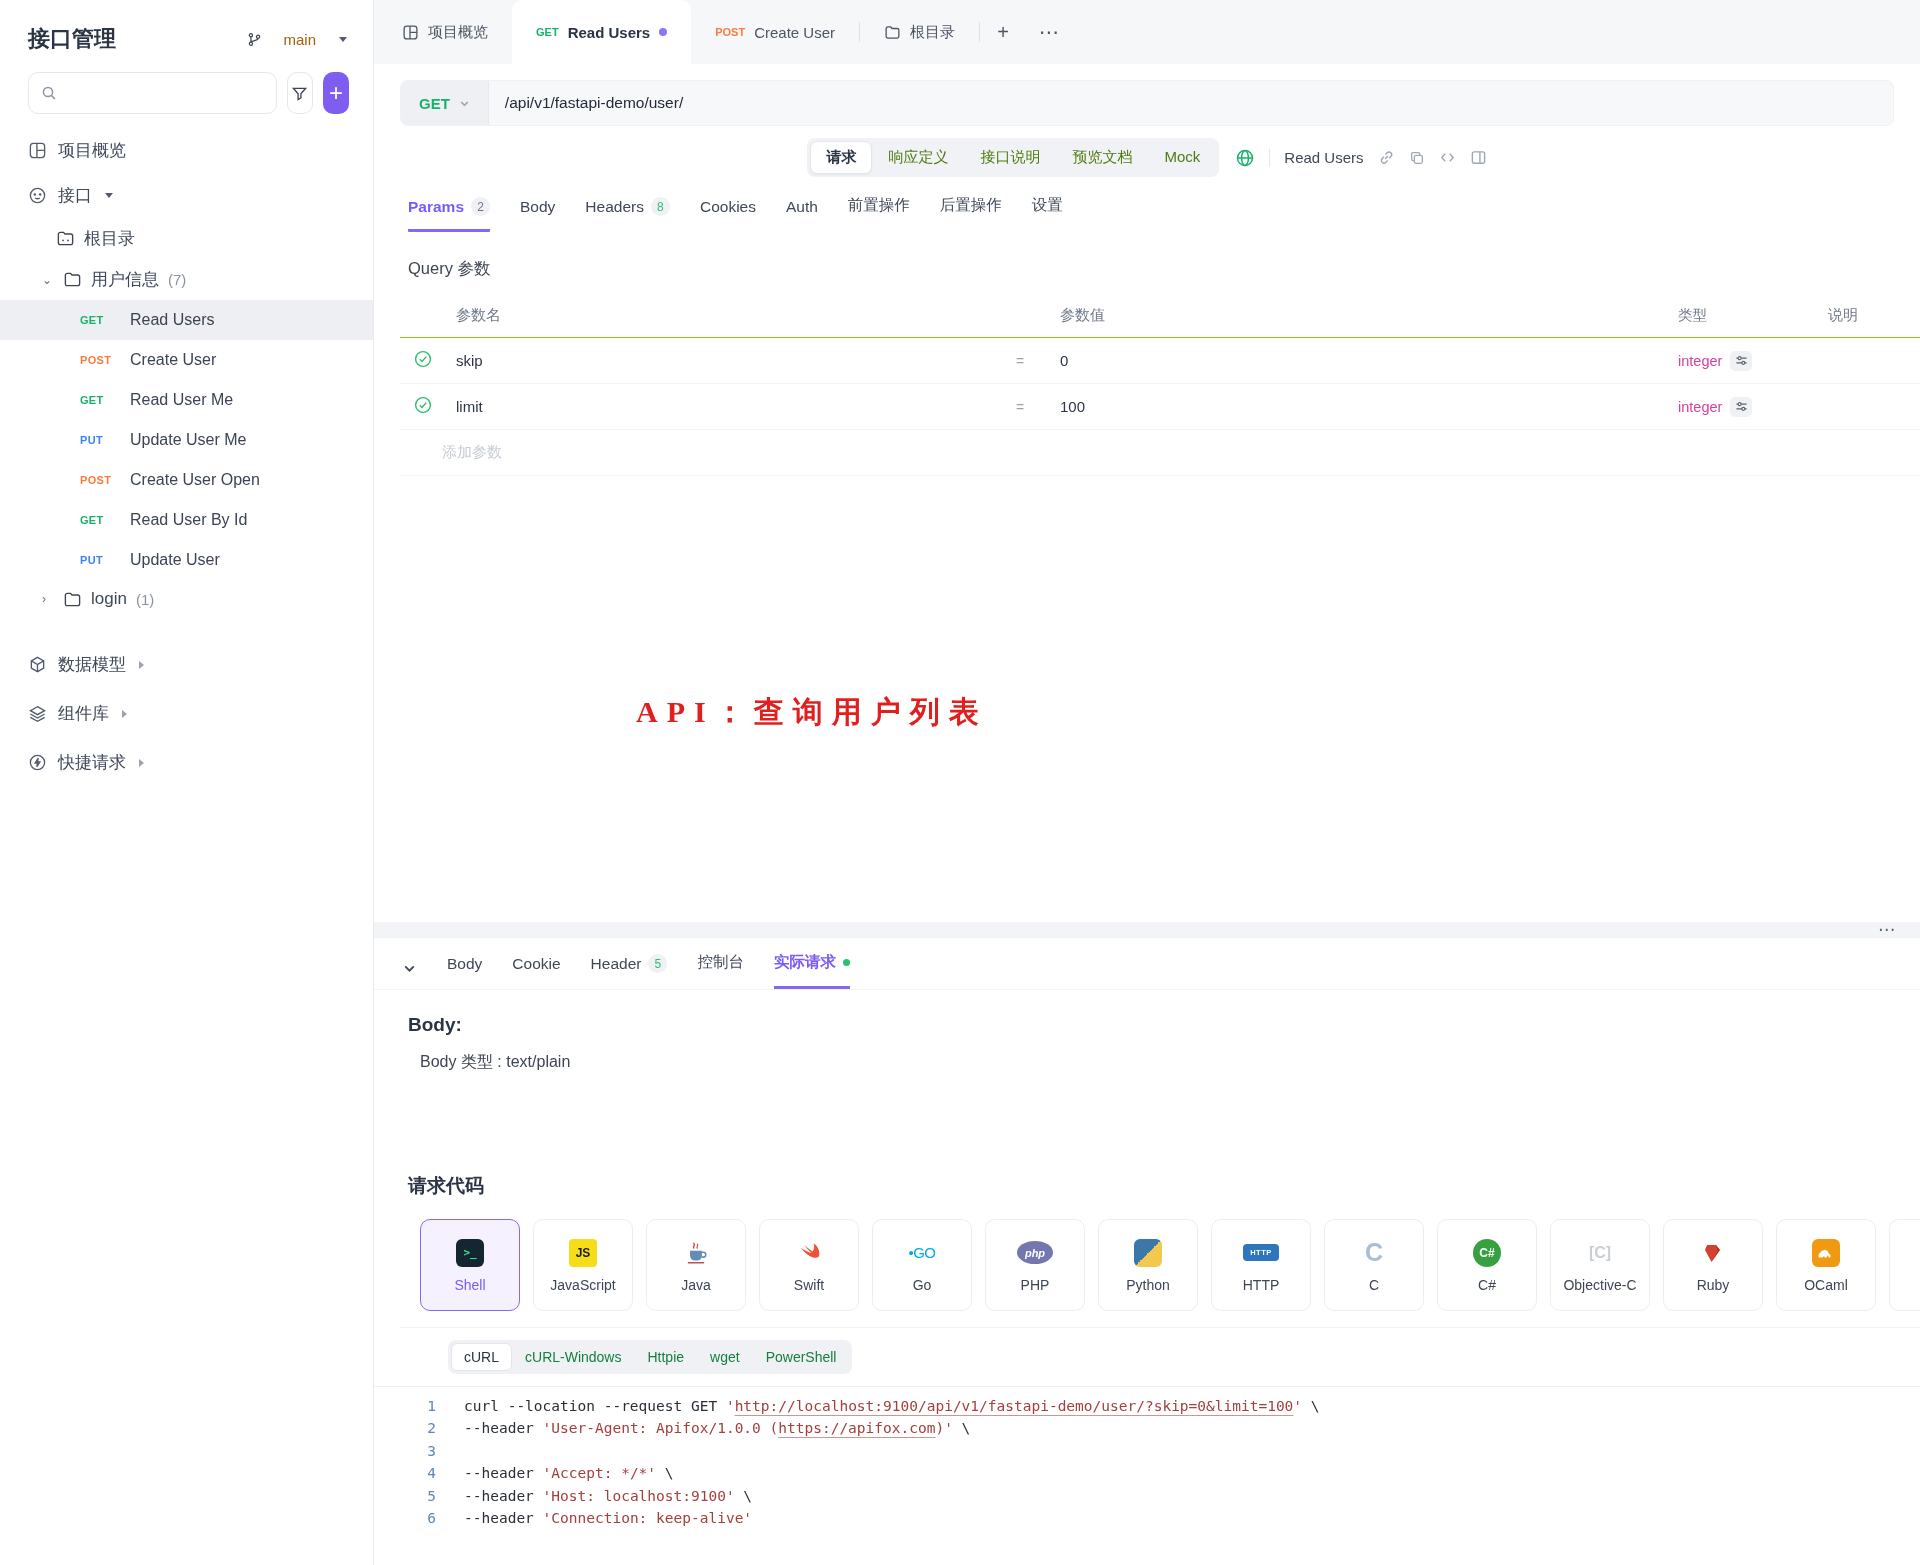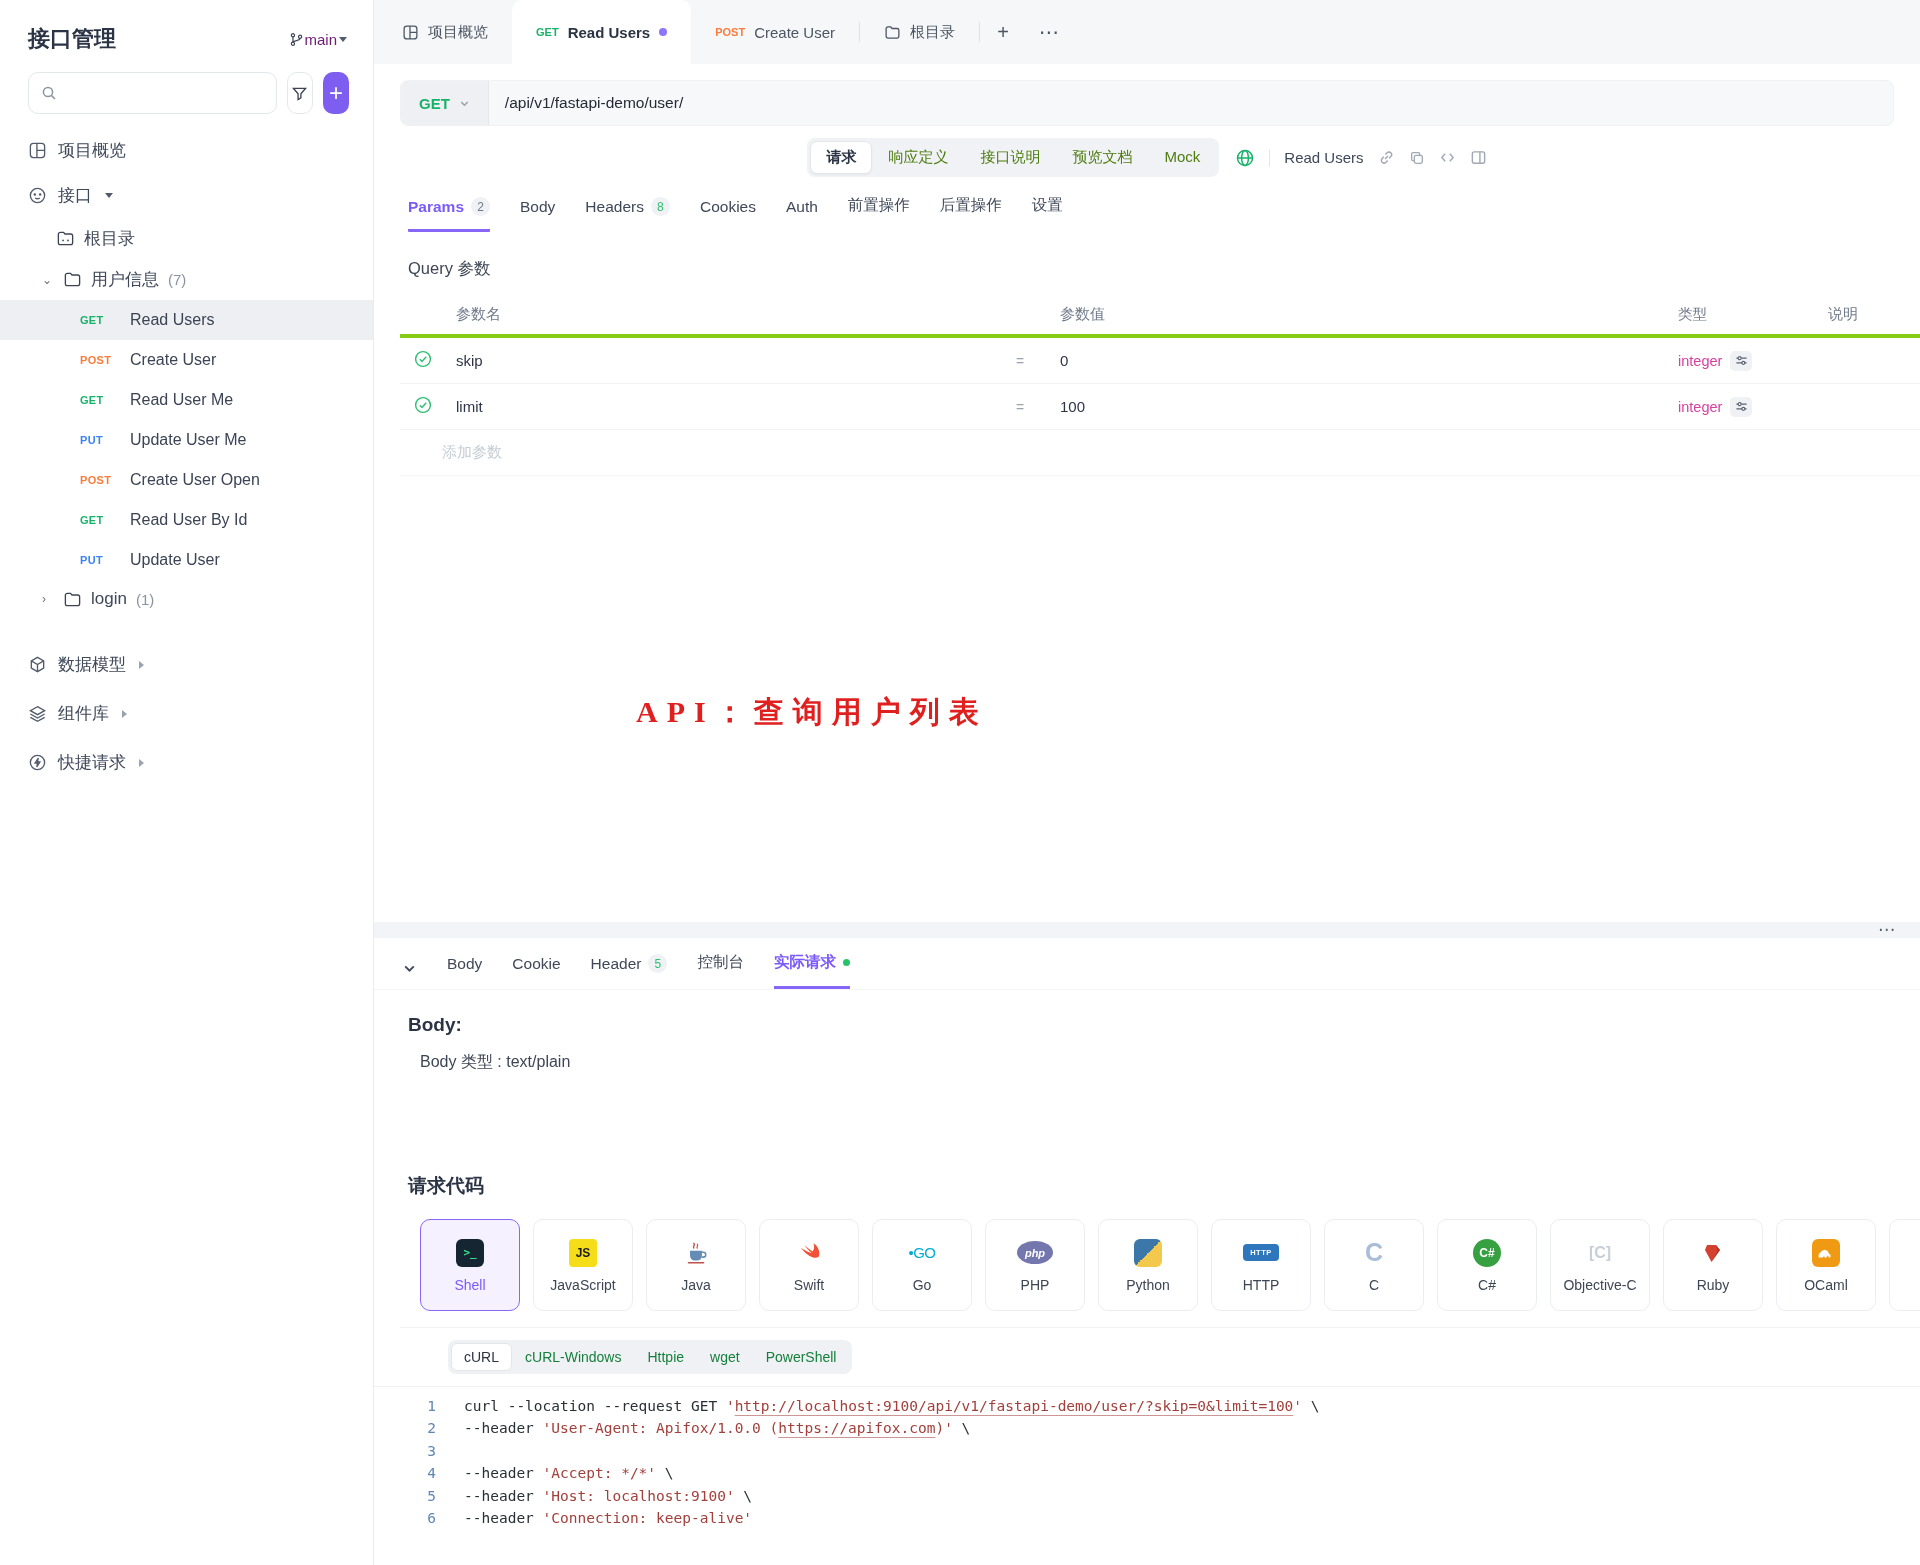--- a/index.html
+++ b/index.html
@@ -4,21 +4,21 @@
 <style>
   * { box-sizing: border-box; margin:0; padding:0; }
   html,body { background:#fff; }
   body { font-family:"Liberation Sans","DejaVu Sans",sans-serif; color:#2d3648; }
   .app { width:1920px; height:1565px; display:flex; overflow:hidden; background:#fff; }
 
   
   .sidebar { width:374px; flex:0 0 374px; border-right:1px solid #e9ebef; display:flex; flex-direction:column; overflow:hidden; }
   .sb-head { display:flex; align-items:center; justify-content:space-between; padding:24px 26px 6px 28px; }
   .sb-title { font-size:22px; font-weight:700; color:#2b3444; }
-  .branch { display:flex; align-items:center; gap:0; font-size:15px; color:#701a75; cursor:pointer; }
+  .branch { display:flex; align-items:center; gap:21px; font-size:15px; color:#a16207; cursor:pointer; }
   .sb-search { display:flex; gap:10px; padding:12px 24px 14px 28px; align-items:center; }
   .search-box { flex:1; height:42px; border:1px solid #e4e7ec; border-radius:10px; display:flex; align-items:center; padding:0 12px; gap:8px; }
   .search-box input { border:none; outline:none; flex:1; font-size:15px; background:transparent; }
   .sq-btn { width:42px; height:42px; border:1px solid #e4e7ec; border-radius:10px; display:flex; align-items:center; justify-content:center; background:#fff; cursor:pointer; }
   .add-btn { width:44px; height:42px; border:none; border-radius:10px; background:#7d5ef0; color:#fff; font-size:24px; font-weight:400; display:flex; align-items:center; justify-content:center; cursor:pointer; }
   .sb-nav { display:flex; align-items:center; gap:11px; padding:11px 28px; font-size:17px; color:#3f4859; cursor:pointer; }
   .caret-d { width:0; height:0; border-left:4.5px solid transparent; border-right:4.5px solid transparent; border-top:5.5px solid #525b6b; margin-left:2px; }
   .caret-r { width:0; height:0; border-top:4.5px solid transparent; border-bottom:4.5px solid transparent; border-left:5.5px solid #9aa3b0; margin-left:2px; }
   .tree-row { display:flex; align-items:center; gap:9px; padding:9px 0 9px 56px; font-size:17px; color:#3f4859; cursor:pointer; }
   .tree-row.lvl2 { padding-left:42px; }
@@ -65,21 +65,21 @@
   .ptabs { display:flex; align-items:flex-end; gap:30px; padding:18px 26px 0 34px; }
   .ptab { display:flex; align-items:center; gap:7px; font-size:15.5px; color:#3f4859; padding-bottom:13px; border-bottom:3px solid transparent; cursor:pointer; }
   .ptab.on { color:#7a5af8; font-weight:700; border-bottom-color:#8566f6; border-radius:1px; }
   .cnt { min-width:19px; height:19px; border-radius:50%; background:#eff1f4; color:#6f7988; font-size:12px; display:inline-flex; align-items:center; justify-content:center; padding:0 4px; font-weight:400; }
   .cnt.green { color:#2fbf71; }
 
   .qtitle { padding:26px 0 0 34px; font-size:16.5px; color:#3d4654; }
 
   .ptable { margin:14px 0 0 26px; }
   .prow { display:grid; grid-template-columns:40px 562px 36px 620px 150px 1fr; align-items:center; height:46px; border-bottom:1px solid #f1f3f5; }
-  .prow.head { height:44px; border-bottom:4px solid #84cc16; color:#707a8a; font-size:15px; }
+  .prow.head { height:44px; border-bottom:1px solid #84cc16; color:#707a8a; font-size:15px; }
   .prow .c1 { padding-left:14px; }
   .prow .c2 { padding-left:16px; font-size:15px; color:#2c3547; }
   .prow.head .c2, .prow.head .c4 { color:#707a8a; }
   .prow .c3 { color:#9aa3af; font-size:14px; text-align:center; }
   .prow .c4 { padding-left:22px; font-size:15px; color:#2c3547; }
   .prow .c5 { padding-left:20px; font-size:14.5px; display:flex; align-items:center; gap:8px; }
   .prow .type { color:#d6409f; }
   .prow .c6 { padding-left:20px; font-size:15px; }
   .tune-box { width:22px; height:20px; background:#eff1f4; border-radius:5px; display:inline-flex; align-items:center; justify-content:center; cursor:pointer; }
   .addrow { height:46px; display:flex; align-items:center; padding-left:42px; color:#c6ccd4; font-size:15px; border-bottom:1px solid #f4f5f7; cursor:pointer; }

